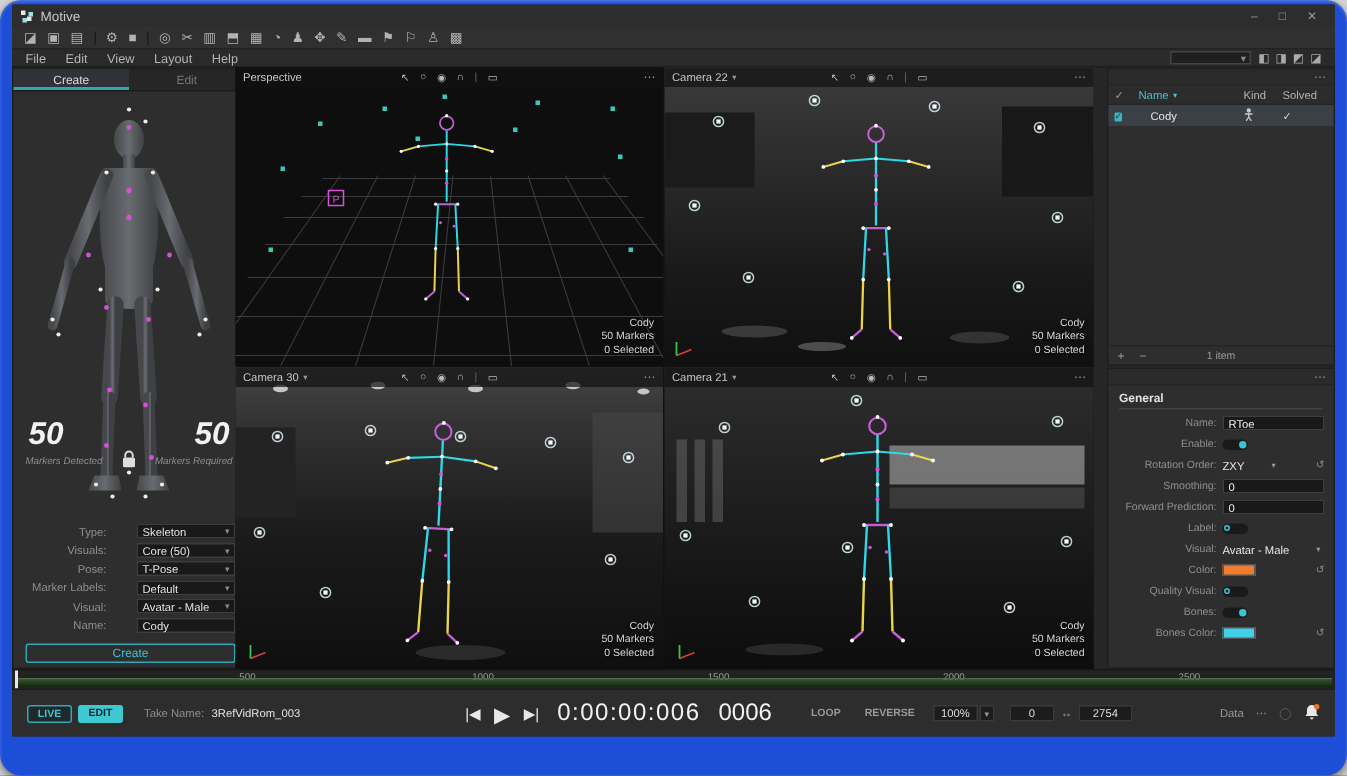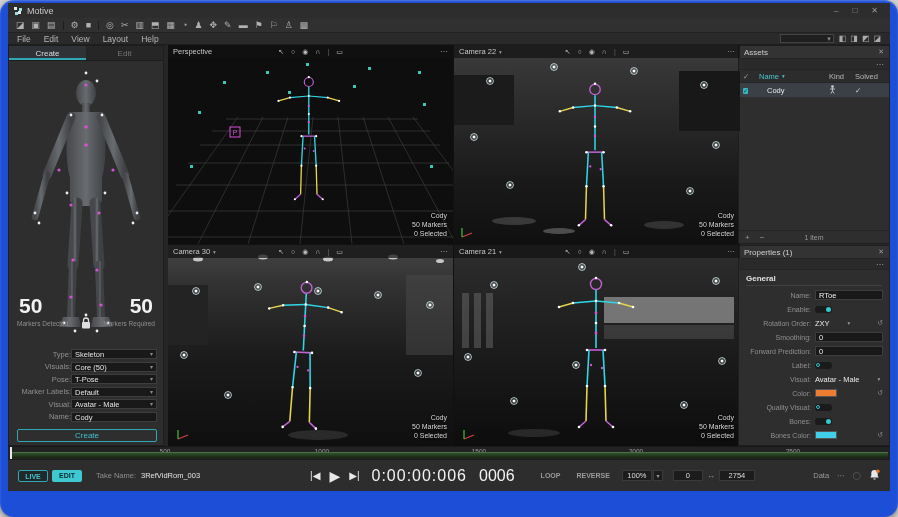--- a/index.html
+++ b/index.html
@@ -26,35 +26,35 @@
   .phead { height:13px; display:flex; align-items:center; padding:0 5px; font-size:8px; color:#cfcfcf; background:#333; border-bottom:1px solid #242424; }
   .phead .x { margin-left:auto; color:#999; font-size:7px; cursor:pointer; }
   .dotsrow { height:11px; display:flex; align-items:center; justify-content:flex-end; padding:0 5px; background:#2a2a2a; color:#9a9a9a; font-size:8px; border-bottom:1px solid #242424; }
 
   
   #builder { left:0; top:42px; width:156px; height:401px; }
   .tabs { display:flex; height:15px; background:#262626; border-bottom:1px solid #1c1c1c; }
   .tab { flex:1; text-align:center; font-size:8px; line-height:15px; color:#777; cursor:pointer; }
   .tab.active { color:#ddd; background:#2f3236; border-bottom:2px solid #2fa8b5; }
   .figure-area { position:relative; height:250px; }
-  .counts { position:absolute; top:248px; left:0; width:100%; height:46px; }
+  .counts { position:absolute; top:232px; left:0; width:100%; height:46px;font-style:italic; }
   .bignum { position:absolute; top:0; font-size:21px; font-weight:bold; color:#f2f2f2; }
   .bignum.l{left:10px} .bignum.r{right:10px}
   .numlabel { position:absolute; top:26px; font-size:6.5px; color:#8f8f8f; }
   .numlabel.l{left:8px} .numlabel.r{right:8px}
   .lockwrap { position:absolute; left:50%; top:22px; transform:translateX(-50%); }
   .fields { position:absolute; top:300px; left:0; width:100%; padding:2px 6px; }
-  .frow { display:flex; align-items:center; height:12.5px; gap:0; }
+  .frow { display:flex; align-items:center; height:12.5px; gap:20px; }
   .frow label { width:56px; text-align:right; font-size:7.5px; color:#8f8f8f; }
   .fctrl { flex:1; height:10px; background:#191919; border:1px solid #3d3d3d; display:flex; align-items:flex-start; padding:0 3px; font-size:7.5px; color:#e3e3e3; cursor:pointer; }
   .fctrl .caret { margin-left:auto; font-size:6px; color:#8a8a8a; }
   .create-btn { position:absolute; left:8px; bottom:3px; width:140px; height:13px; border:1px solid #2fa8b5; border-radius:2px; color:#3fc3cf; background:transparent; font-size:8px; text-align:center; line-height:12px; cursor:pointer; }
 
   
-  #vpgrid { position:absolute; left:160px; top:42px; width:572px; height:401px; background:#111; }
+  #vpgrid { position:absolute; left:149px; top:42px; width:572px; height:401px; background:#111; }
   .vp { position:absolute; overflow:hidden; background:#141414; }
   .vp.v0{left:0;top:0;width:285px;height:199px; background:#0e0e0e;}
   .vp.v1{left:286px;top:0;width:286px;height:199px; background:linear-gradient(#3c3c3c,#2a2a2a 35%,#191919 70%,#101010);}
   .vp.v2{left:0;top:200px;width:285px;height:201px; background:linear-gradient(#454545,#333 18%,#1b1b1b 55%,#0f0f0f);}
   .vp.v3{left:286px;top:200px;width:286px;height:201px; background:linear-gradient(#2e2e2e,#232323 30%,#141414 75%,#0d0d0d);}
   .vphead { position:absolute; left:0; top:0; width:100%; height:13px; background:rgba(18,18,18,.72); display:flex; align-items:center; padding:0 5px; font-size:7.5px; color:#c7c7c7; z-index:5; }
   .vphead .vname { display:flex; gap:3px; align-items:center; cursor:pointer; }
   .vphead .vcaret { font-size:5.5px; color:#999; }
   .vptools { position:absolute; left:50%; transform:translateX(-50%); display:flex; gap:7px; font-size:7px; color:#b9b9b9; }
   .vptools .vsep { color:#666; }
@@ -537,24 +537,20 @@
       </div>
       <div class="vpoverlay">
         <div>Cody</div>
         <div>50 Markers</div>
         <div>0 Selected</div>
       </div>
     </div>
   </div>
 
   <div class="panel" id="assets">
-    <div class="phead">
-      <span>Assets</span>
-      <span class="x">✕</span>
-    </div>
     <div class="dotsrow">
           <span>⋯</span>
         </div>
     <div class="acolhead">
       <span class="chk">✓</span>
       <span class="cname">
             <span>Name</span>
             <span style="font-size:5.5px;color:#49c3cc">▾</span>
           </span>
       <span class="ckind">Kind</span>
@@ -572,24 +568,20 @@
       <span class="csolved">✓</span>
     </div>
     <div class="afoot">
       <span style="margin-right:10px">+</span>
       <span>−</span>
       <span class="cnt">1 item</span>
     </div>
   </div>
 
   <div class="panel" id="props">
-    <div class="phead">
-      <span>Properties (1)</span>
-      <span class="x">✕</span>
-    </div>
     <div class="dotsrow">
           <span>⋯</span>
         </div>
     <div class="sectitle">General</div>
     <div class="prow">
           <label>Name:</label>
       <div class="pinput">
             <span>RToe</span>
           </div>
         </div>

